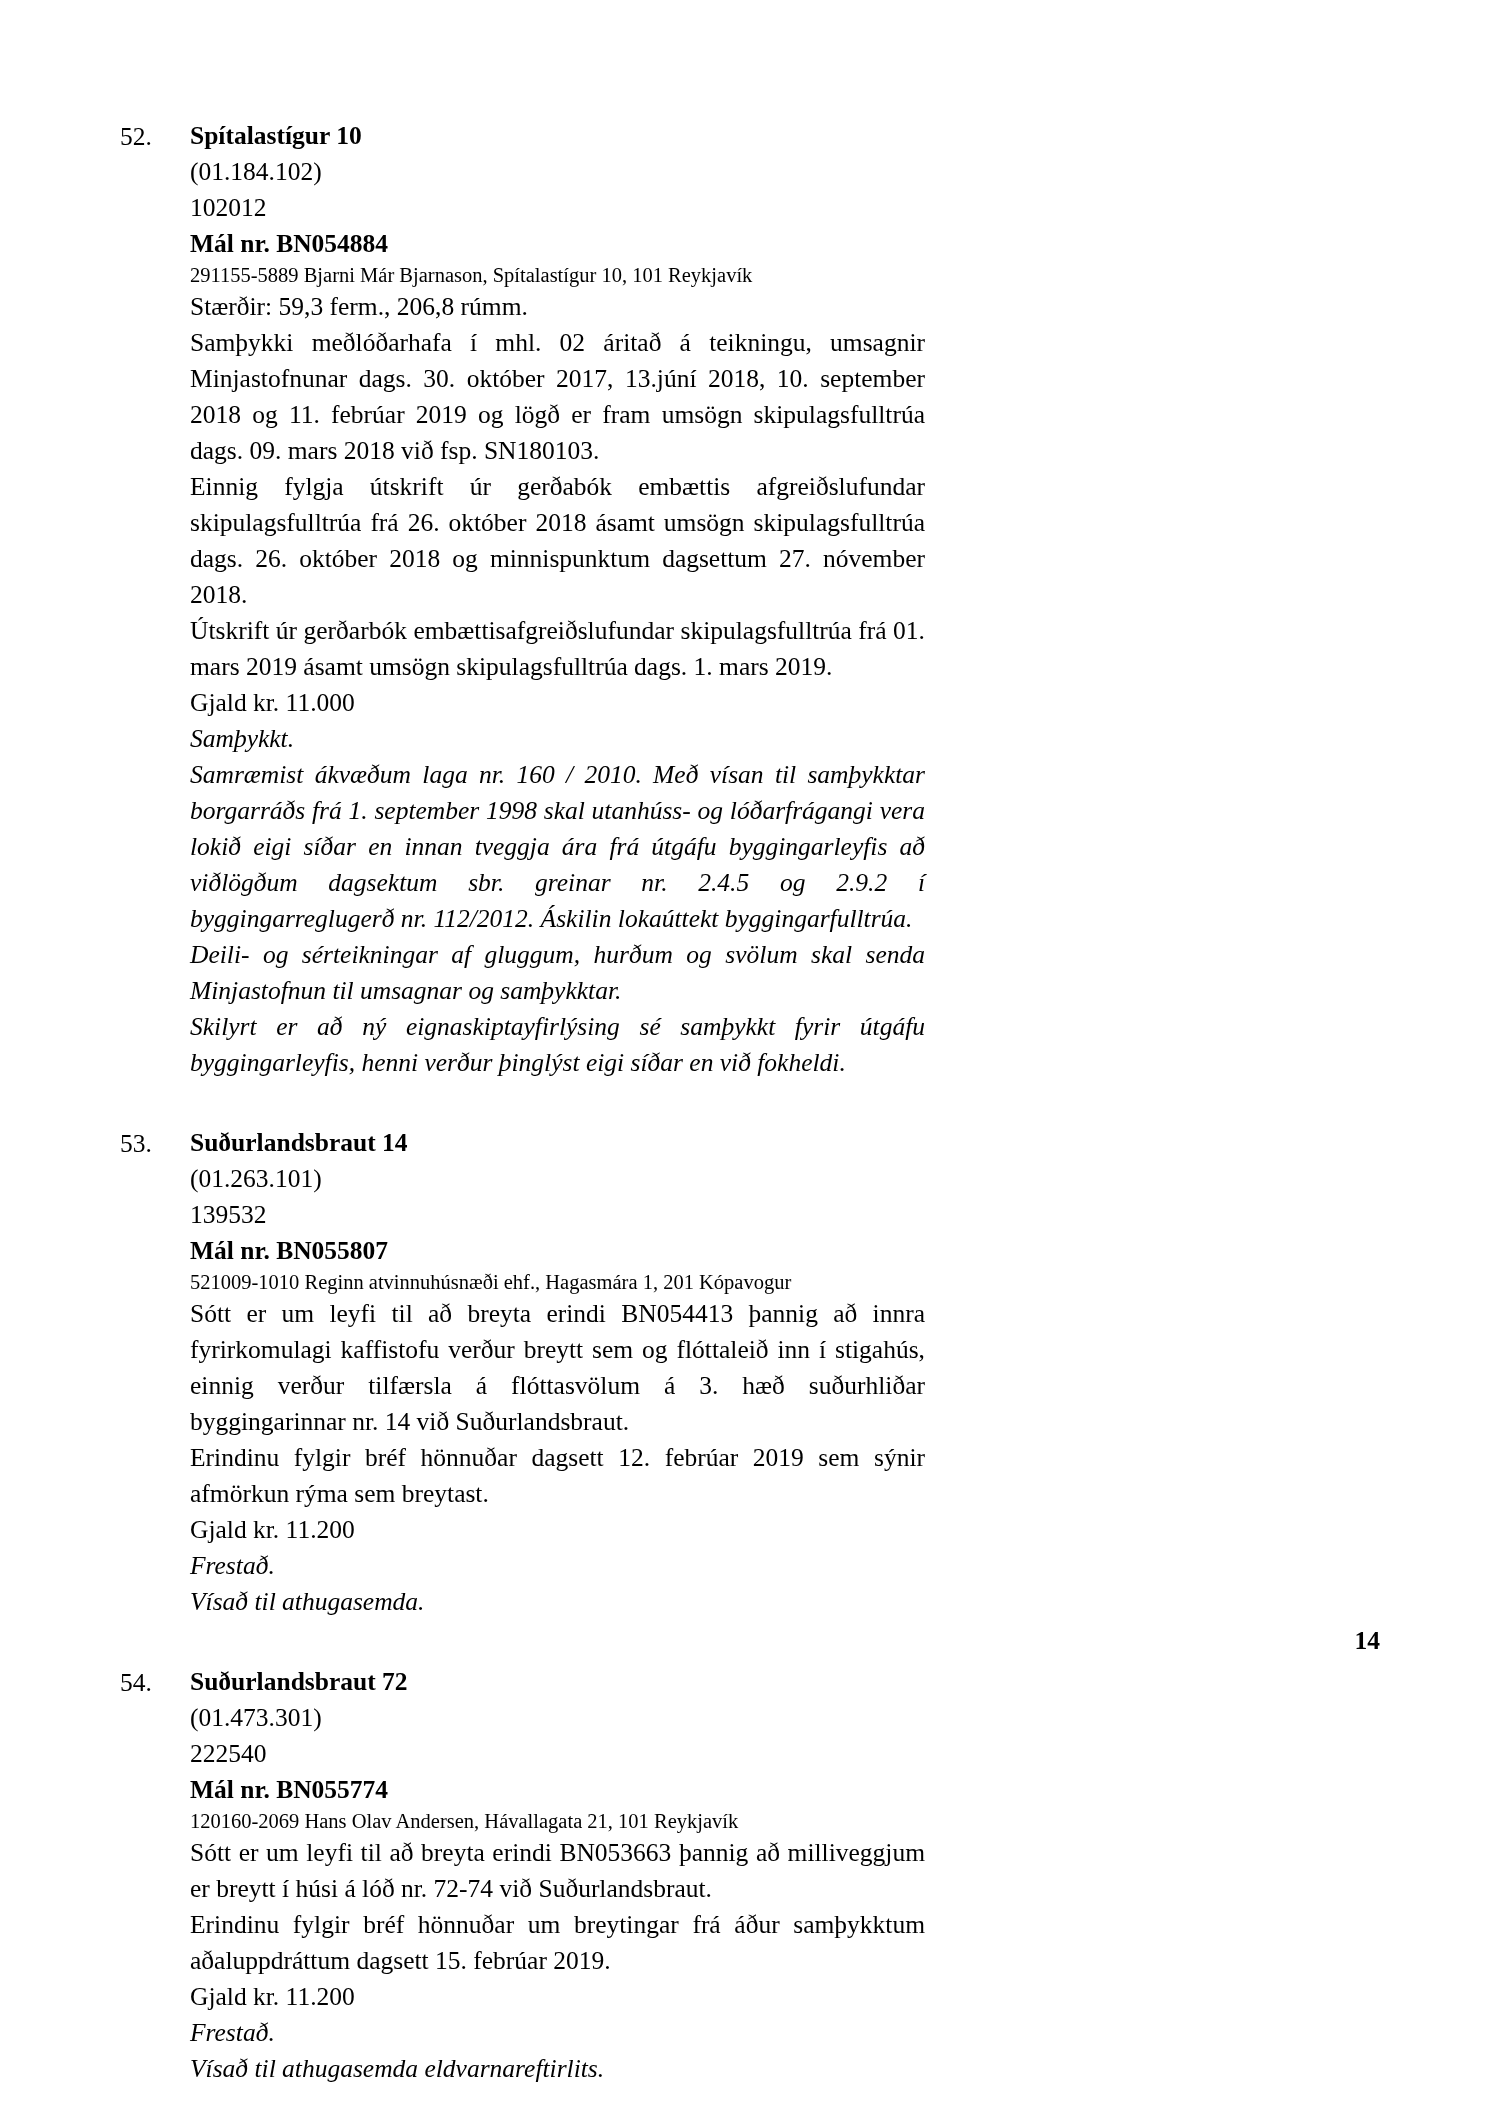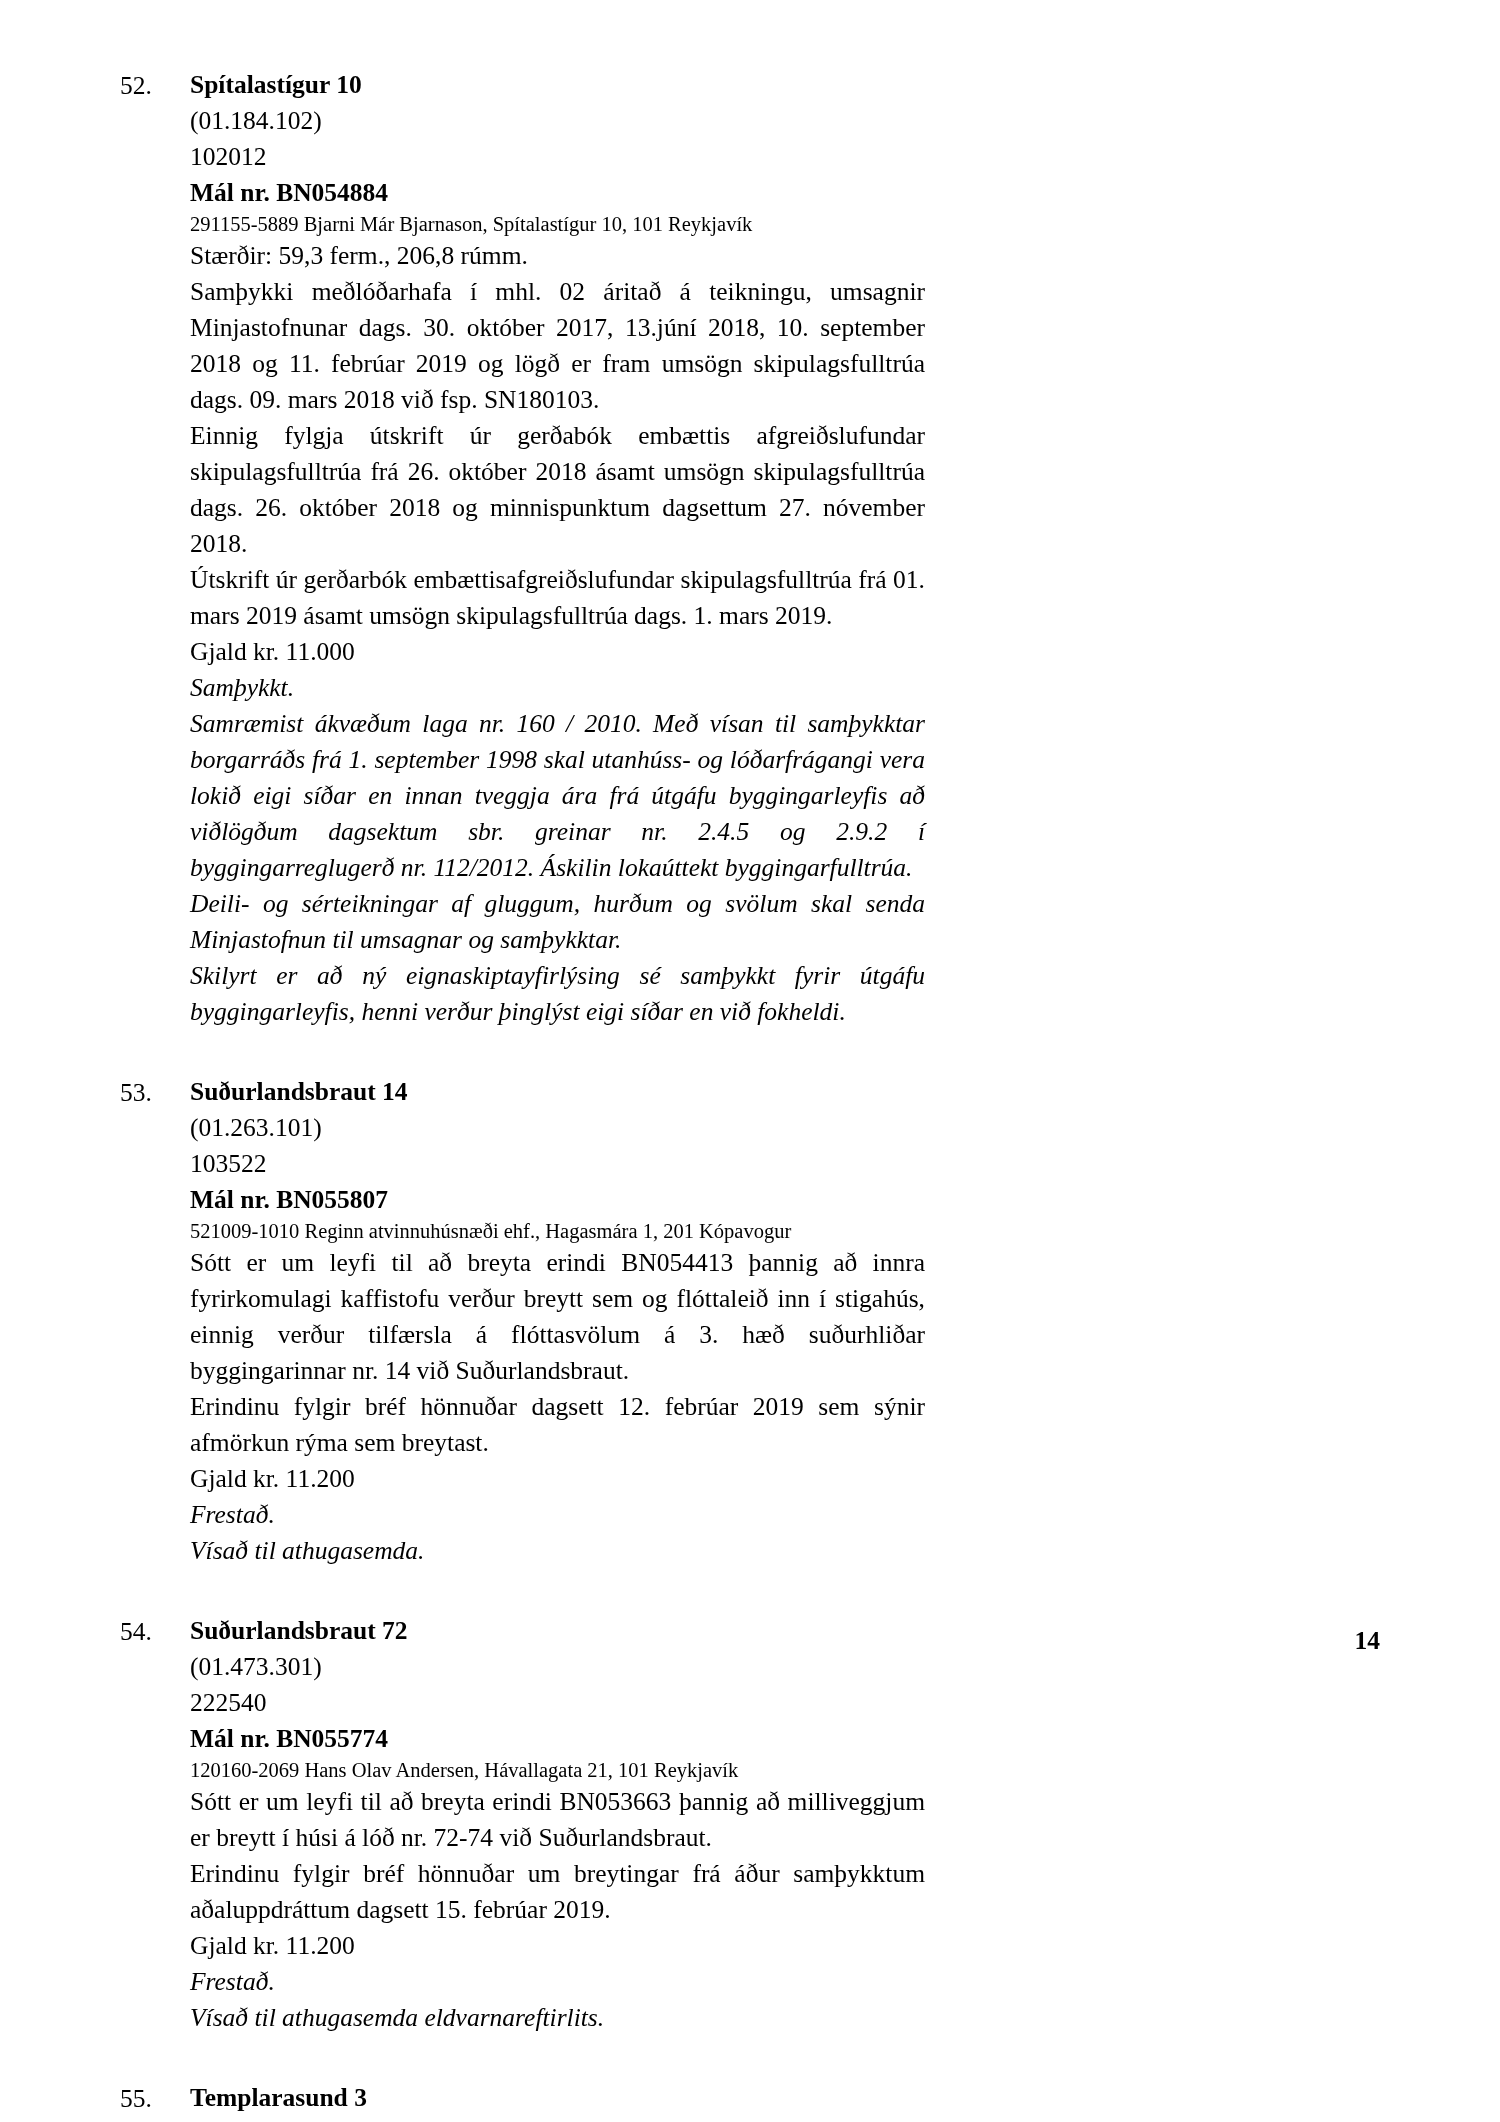--- a/index.html
+++ b/index.html
@@ -12,21 +12,21 @@
     height: 2122px;
     font-family: "Liberation Serif", serif;
     color: #000000;
     position: relative;
     overflow: hidden;
   }
   .page {
     box-sizing: border-box;
     width: 1500px;
     height: 1732px;
-    padding: 67px 120px 90px 120px;
+    padding: 118px 120px 90px 120px;
     position: relative;
   }
   .entry {
     display: flex;
     flex-direction: row;
     align-items: flex-start;
     margin-bottom: 44px;
   }
   .entry-num {
     width: 70px;
@@ -107,21 +107,21 @@
           <p class="para italic">Samræmist ákvæðum laga nr. 160 / 2010. Með vísan til samþykktar borgarráðs frá 1. september 1998 skal utanhúss- og lóðarfrágangi vera lokið eigi síðar en innan tveggja ára frá útgáfu byggingarleyfis að viðlögðum dagsektum sbr. greinar nr. 2.4.5 og 2.9.2 í byggingarreglugerð nr. 112/2012. Áskilin lokaúttekt byggingarfulltrúa.</p>
           <p class="para italic">Deili- og sérteikningar af gluggum, hurðum og svölum skal senda Minjastofnun til umsagnar og samþykktar.</p>
           <p class="para italic">Skilyrt er að ný eignaskiptayfirlýsing sé samþykkt fyrir útgáfu byggingarleyfis, henni verður þinglýst eigi síðar en við fokheldi.</p>
         </div>
       </div>
       <div class="entry">
         <div class="entry-num">53.</div>
         <div class="entry-body">
           <div class="entry-head">
             <span class="head-title">Suðurlandsbraut 14</span>
-            <span class="head-code">(01.263.101) 103522</span>
+            <span class="head-code">(01.263.101) 139532</span>
             <span class="head-case">Mál nr. BN055807</span>
           </div>
           <div class="entry-owner">521009-1010 Reginn atvinnuhúsnæði ehf., Hagasmára 1, 201 Kópavogur</div>
           <p class="para">Sótt er um leyfi til að breyta erindi BN054413 þannig að innra fyrirkomulagi kaffistofu verður breytt sem og flóttaleið inn í stigahús, einnig verður tilfærsla á flóttasvölum á 3. hæð suðurhliðar byggingarinnar nr. 14 við Suðurlandsbraut.</p>
           <p class="para">Erindinu fylgir bréf hönnuðar dagsett 12. febrúar 2019 sem sýnir afmörkun rýma sem breytast.</p>
           <p class="para">Gjald kr. 11.200</p>
           <p class="para italic">Frestað.</p>
           <p class="para italic">Vísað til athugasemda.</p>
         </div>
       </div>

